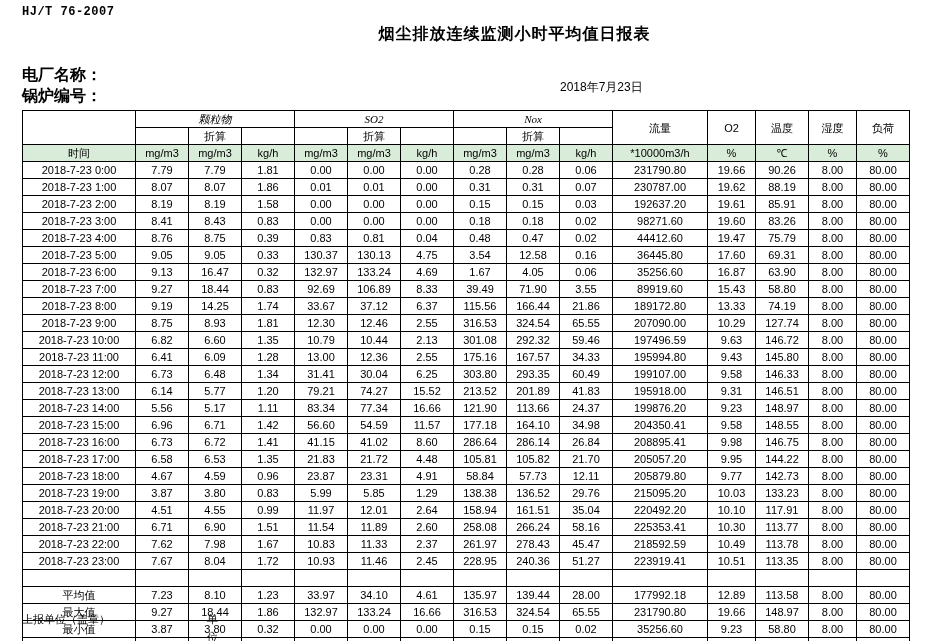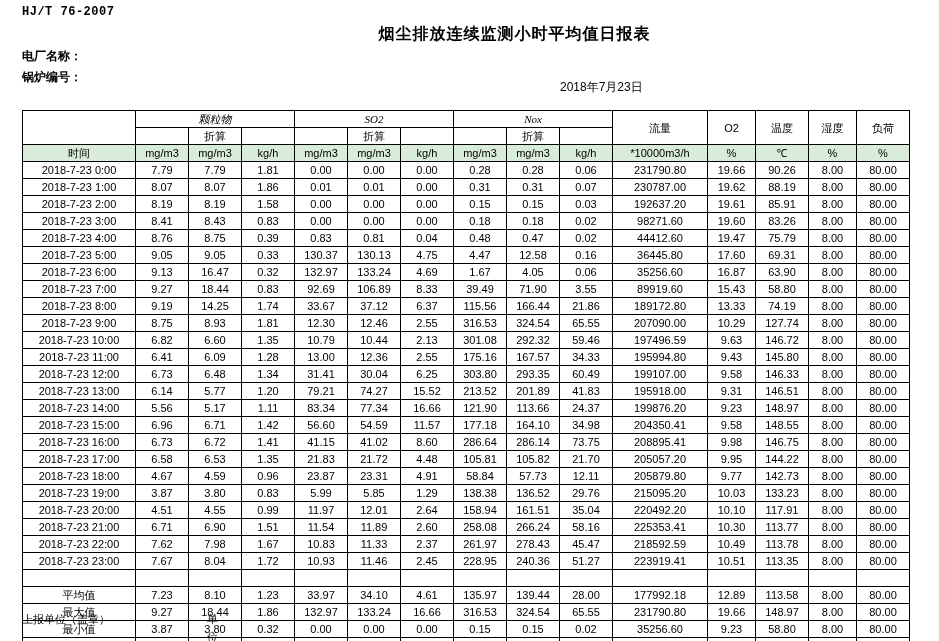--- a/index.html
+++ b/index.html
@@ -38,22 +38,22 @@
     width: 939px;
     text-align: center;
     font-size: 16px;
     font-weight: bold;
     letter-spacing: 1px;
     padding-left: 45px;
   }
   .hdr-left {
     position: absolute;
     left: 22px;
-    top: 46px;
-    font-size: 12px;
+    top: 64px;
+    font-size: 16px;
     font-weight: bold;
     line-height: 21px;
   }
   .hdr-date {
     position: absolute;
     left: 560px;
     top: 79px;
     font-size: 12px;
   }
   table.report {
@@ -289,21 +289,21 @@
           <td class="num">80.00</td>
         </tr>
         <tr class="data-row">
           <td class="time-col">2018-7-23 5:00</td>
           <td class="num">9.05</td>
           <td class="num">9.05</td>
           <td class="num">0.33</td>
           <td class="num">130.37</td>
           <td class="num">130.13</td>
           <td class="num">4.75</td>
-          <td class="num">4.47</td>
+          <td class="num">3.54</td>
           <td class="num">12.58</td>
           <td class="num">0.16</td>
           <td class="num">36445.80</td>
           <td class="num">17.60</td>
           <td class="num">69.31</td>
           <td class="num">8.00</td>
           <td class="num">80.00</td>
         </tr>
         <tr class="data-row">
           <td class="time-col">2018-7-23 6:00</td>
@@ -478,21 +478,21 @@
         <tr class="data-row">
           <td class="time-col">2018-7-23 16:00</td>
           <td class="num">6.73</td>
           <td class="num">6.72</td>
           <td class="num">1.41</td>
           <td class="num">41.15</td>
           <td class="num">41.02</td>
           <td class="num">8.60</td>
           <td class="num">286.64</td>
           <td class="num">286.14</td>
-          <td class="num">73.75</td>
+          <td class="num">26.84</td>
           <td class="num">208895.41</td>
           <td class="num">9.98</td>
           <td class="num">146.75</td>
           <td class="num">8.00</td>
           <td class="num">80.00</td>
         </tr>
         <tr class="data-row">
           <td class="time-col">2018-7-23 17:00</td>
           <td class="num">6.58</td>
           <td class="num">6.53</td>

